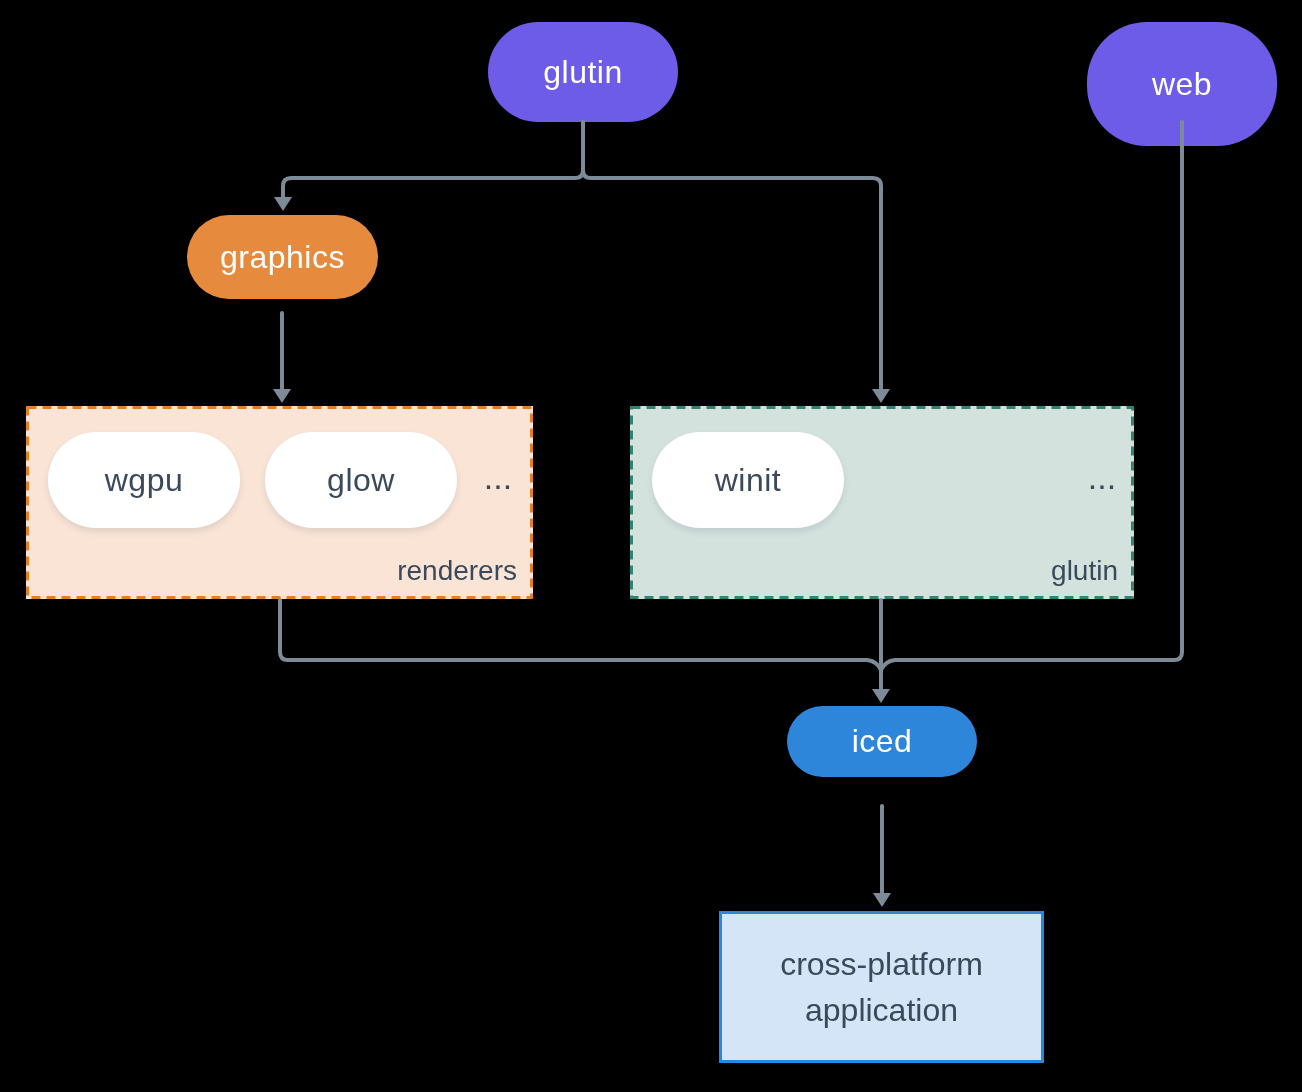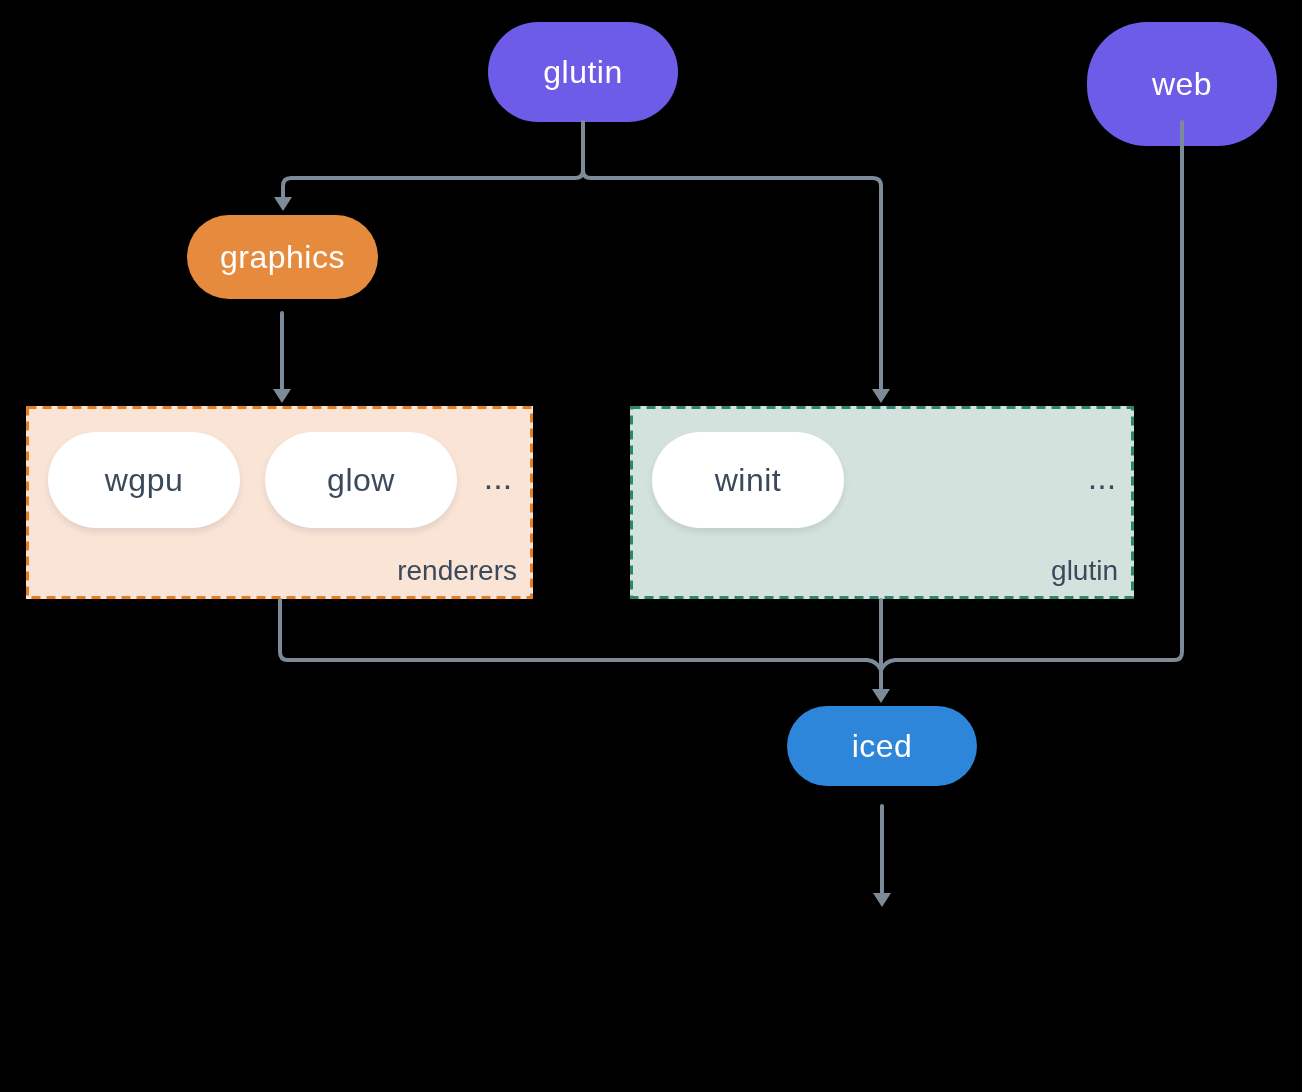--- a/index.html
+++ b/index.html
@@ -27,21 +27,21 @@
     font-size:32px;letter-spacing:0.5px;
   }
   .pill.colored{color:#FFFFFF;}
   .pill.white{
     background:#FFFFFF;color:var(--ink);
     box-shadow:0 4px 6px rgba(58,74,92,0.12);
   }
   #node-native{left:488px;top:22px;width:190px;height:100px;background:var(--purple);}
   #node-web{left:1087px;top:22px;width:190px;height:124px;background:var(--purple);}
   #node-graphics{left:187px;top:215px;width:191px;height:84px;background:var(--orange);}
-  #node-iced{left:787px;top:706px;width:190px;height:80px;background:var(--blue);}
+  #node-iced{left:787px;top:706px;width:190px;height:71px;background:var(--blue);}
 
   .group{position:absolute;}
   #group-renderers{left:26px;top:406px;width:507px;height:193px;background:var(--renderers-fill);}
   #group-shells{left:630px;top:406px;width:504px;height:193px;background:var(--shells-fill);}
   .group .inner-pill{top:26px;width:192px;height:96px;}
   #pill-wgpu{left:22px;}
   #pill-glow{left:239px;}
   #pill-winit{left:22px;}
   #pill-glutin{left:242px;}
   .ellipsis{
@@ -102,20 +102,23 @@
       <span>winit</span>
     </div>
     <div class="ellipsis">...</div>
     <div class="group-label">glutin</div>
   </div>
 
   <div class="pill colored" id="node-iced">
     <span>iced</span>
   </div>
 
+  <div class="app-box">
+    <span>cross-platform application</span>
+  </div>
 
   <svg class="connectors" viewBox="0 0 1302 1092" xmlns="http://www.w3.org/2000/svg">
 
     <rect class="dash" x="27.5" y="407.5" width="504" height="190" stroke="#E67E22" stroke-dasharray="9 6"></rect>
     <rect class="dash" x="631.5" y="407.5" width="501" height="190" stroke="#2E8573" stroke-dasharray="9 6"></rect>
 
     <path class="edge" d="M583 122 L583 170 Q583 178 575 178 L291 178 Q283 178 283 186 L283 198"></path>
     <polygon class="arrow" points="274,197 292,197 283,211"></polygon>
 
     <path class="edge" d="M583 122 L583 170 Q583 178 591 178 L873 178 Q881 178 881 186 L881 390"></path>

